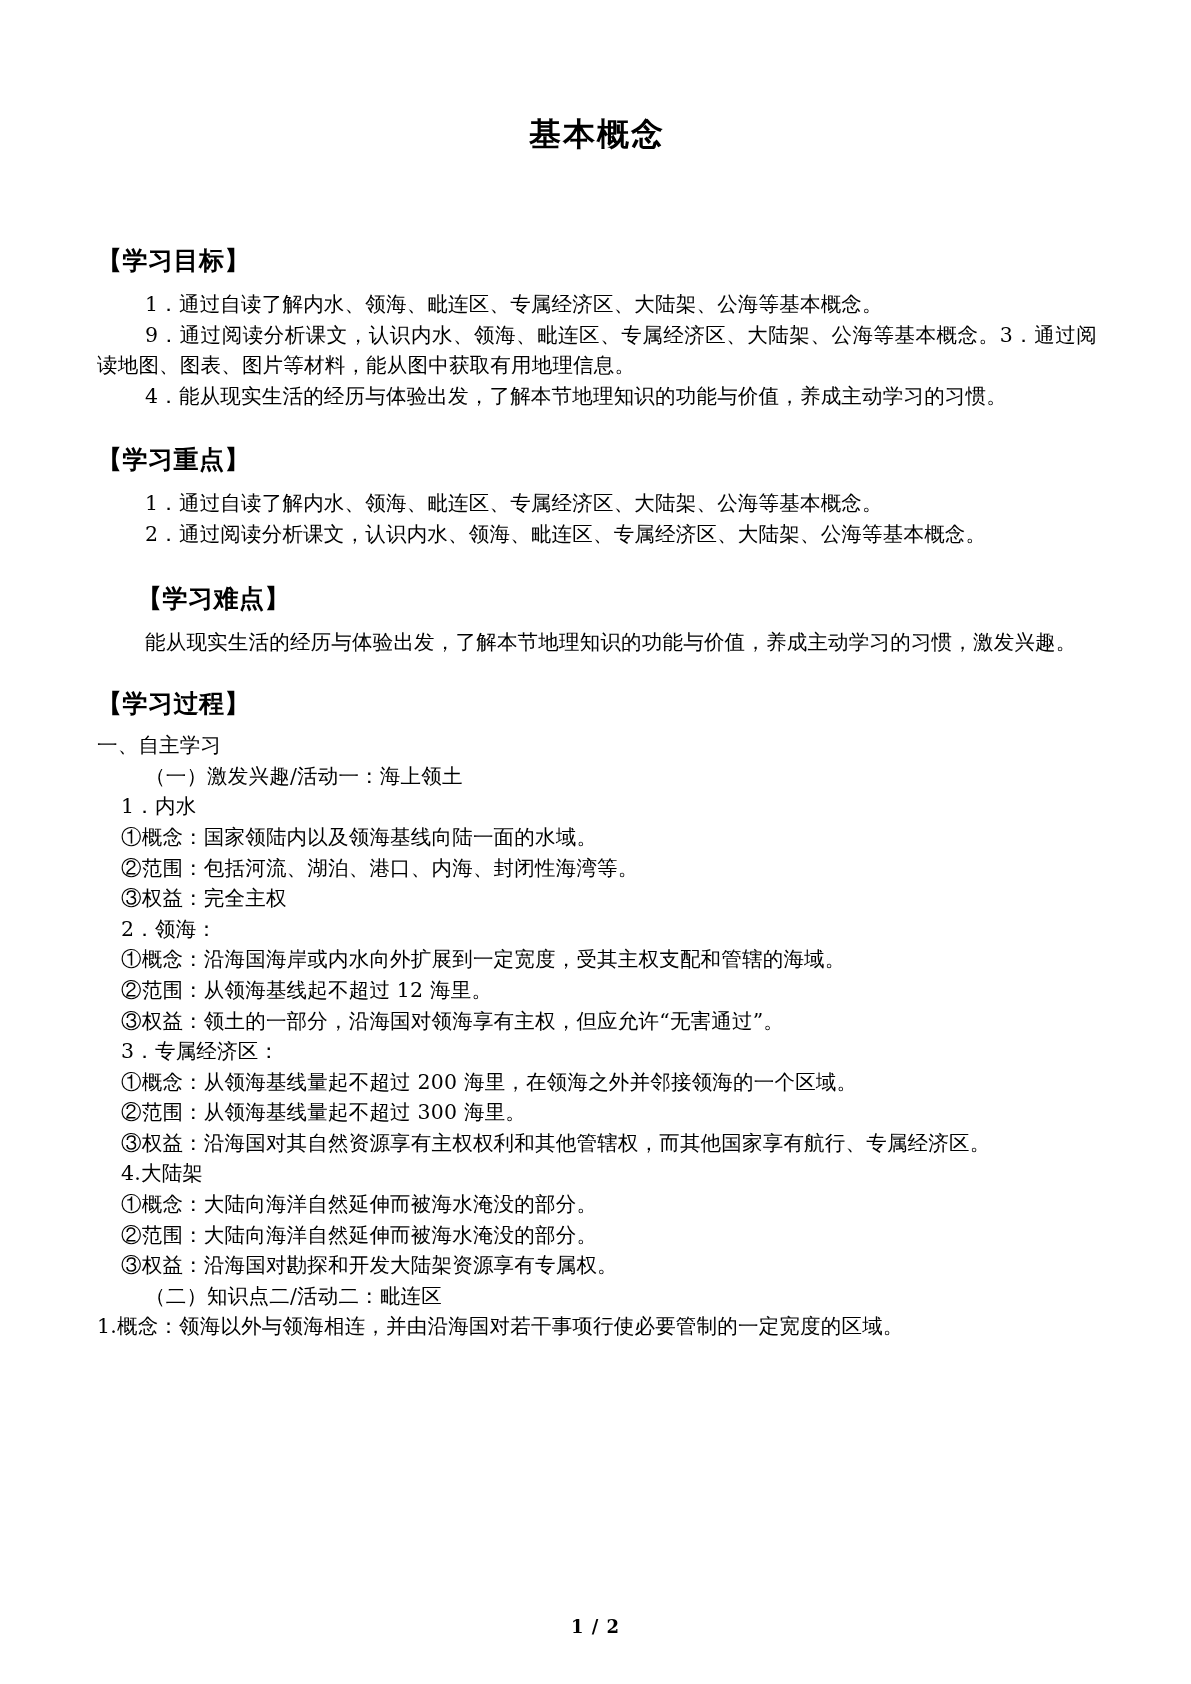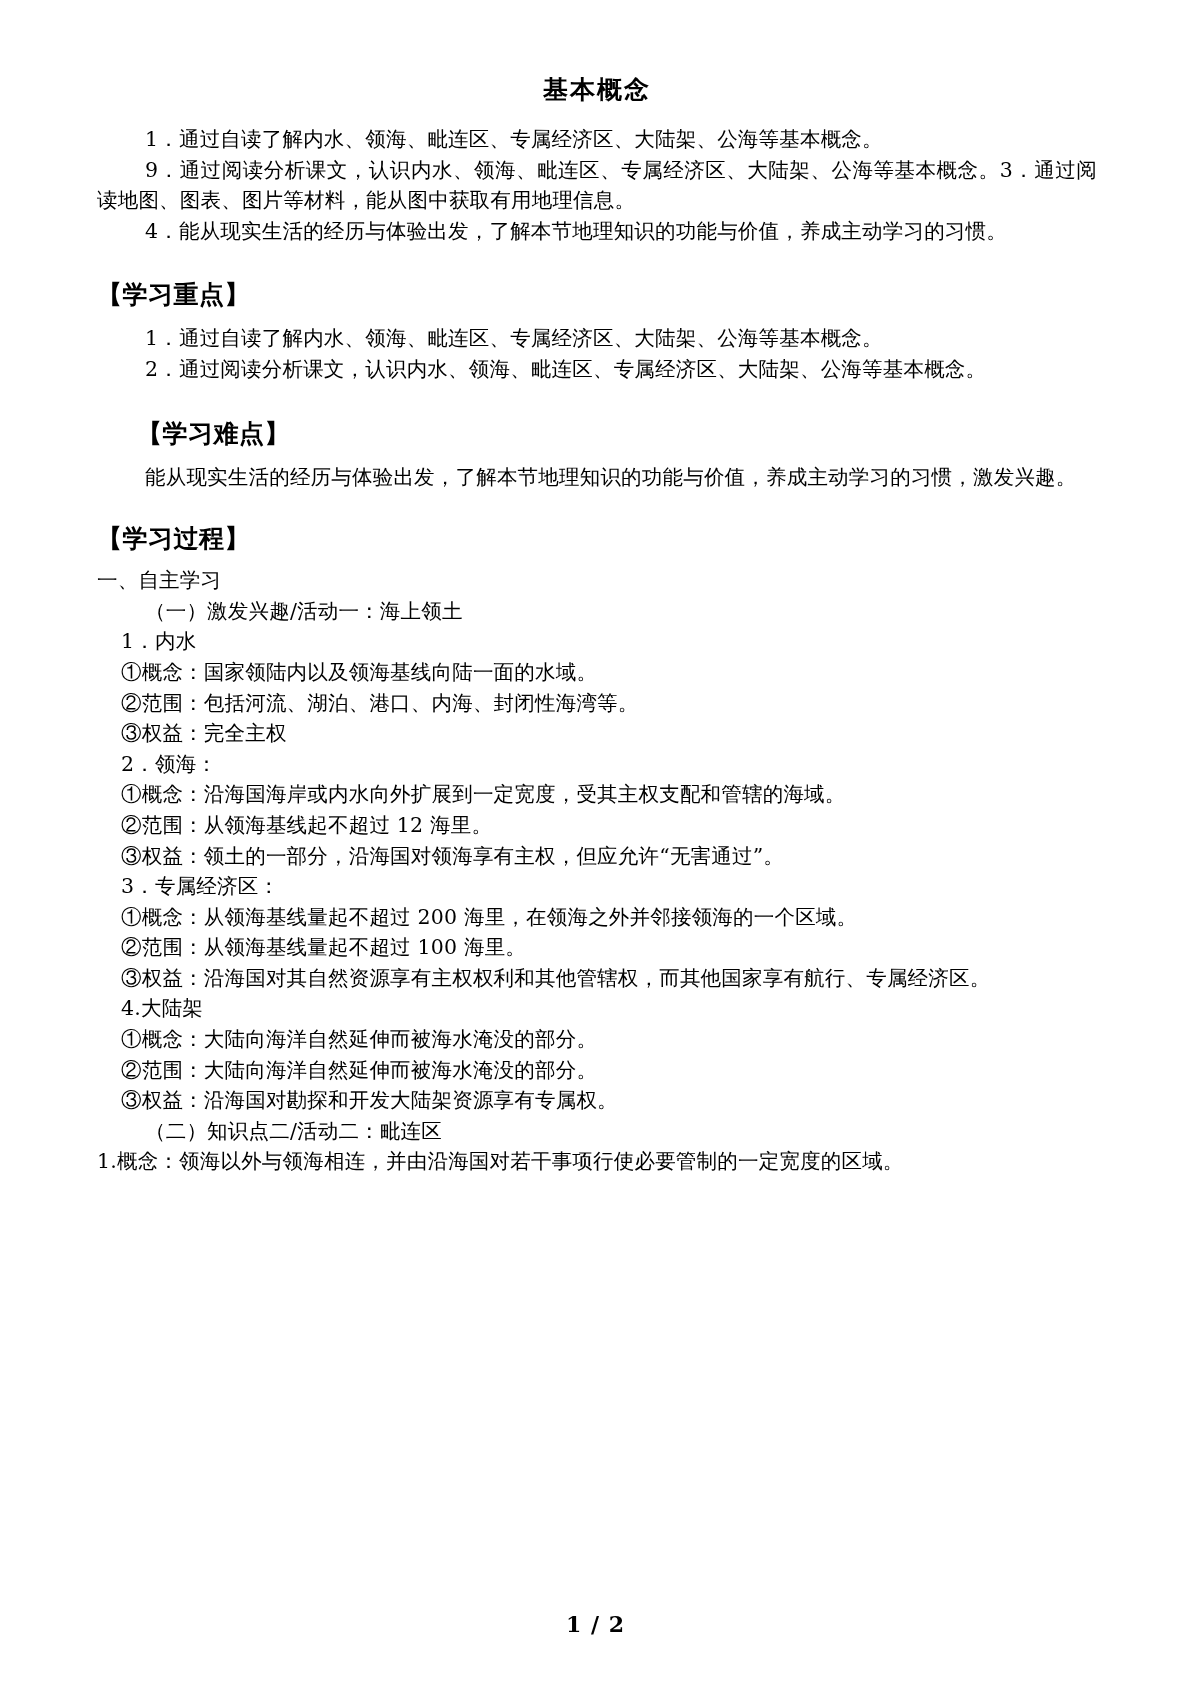--- a/index.html
+++ b/index.html
@@ -21,26 +21,26 @@
     box-sizing: border-box;
   }
   .content {
     position: absolute;
     left: 97px;
     top: 0;
     width: 1000px;
   }
   .doc-title {
     text-align: center;
-    font-size: 25px;
+    font-size: 32px;
     font-weight: bold;
     letter-spacing: 2px;
-    margin-top: 76px;
+    margin-top: 114px;
     line-height: 1.25;
-    font-family: Liberation Mono, monospace;
+    font-family: Liberation Sans, sans-serif;
   }
   .section-head {
     font-size: 25px;
     font-weight: bold;
     letter-spacing: 0.5px;
     line-height: 1.2;
     font-family: "DejaVu Serif", "Liberation Serif", serif;
   }
   .head-gap-1 { margin-top: 92px; }
   .head-gap-2 { margin-top: 34px; }
@@ -78,35 +78,36 @@
   }
   .proc-list {
     margin-top: 11px;
   }
   .footer {
     position: absolute;
     left: 0;
     right: 0;
     bottom: 47px;
     text-align: center;
-    font-size: 22px;
+    font-size: 18px;
     font-weight: bold;
     font-family: "DejaVu Serif", "Liberation Serif", serif;
     letter-spacing: 1px;
   }
 </style>
 </head>
 <body>
 
 <div class="page">
 
   <div class="content">
 
     <h1 class="doc-title">基本概念</h1>
 
+    <div class="section-head head-gap-1">【学习目标】</div>
     <div class="para-block">
       <p class="para indent-2 tight">1．通过自读了解内水、领海、毗连区、专属经济区、大陆架、公海等基本概念。</p>
       <p class="para indent-2 tight">9．通过阅读分析课文，认识内水、领海、毗连区、专属经济区、大陆架、公海等基本概念。3．通过阅读地图、图表、图片等材料，能从图中获取有用地理信息。</p>
       <p class="para indent-2 tight">4．能从现实生活的经历与体验出发，了解本节地理知识的功能与价值，养成主动学习的习惯。</p>
     </div>
 
     <div class="section-head head-gap-2">【学习重点】</div>
     <div class="para-block">
       <p class="para indent-2 tight">1．通过自读了解内水、领海、毗连区、专属经济区、大陆架、公海等基本概念。</p>
       <p class="para indent-2 tight">2．通过阅读分析课文，认识内水、领海、毗连区、专属经济区、大陆架、公海等基本概念。</p>
@@ -124,21 +125,21 @@
         <p class="list-line indent-1">1．内水</p>
         <p class="list-line indent-1">①概念：国家领陆内以及领海基线向陆一面的水域。</p>
         <p class="list-line indent-1">②范围：包括河流、湖泊、港口、内海、封闭性海湾等。</p>
         <p class="list-line indent-1">③权益：完全主权</p>
         <p class="list-line indent-1">2．领海：</p>
         <p class="list-line indent-1">①概念：沿海国海岸或内水向外扩展到一定宽度，受其主权支配和管辖的海域。</p>
         <p class="list-line indent-1">②范围：从领海基线起不超过 12 海里。</p>
         <p class="list-line indent-1">③权益：领土的一部分，沿海国对领海享有主权，但应允许“无害通过”。</p>
         <p class="list-line indent-1">3．专属经济区：</p>
         <p class="list-line indent-1">①概念：从领海基线量起不超过 200 海里，在领海之外并邻接领海的一个区域。</p>
-        <p class="list-line indent-1">②范围：从领海基线量起不超过 100 海里。</p>
+        <p class="list-line indent-1">②范围：从领海基线量起不超过 300 海里。</p>
         <p class="list-line indent-1">③权益：沿海国对其自然资源享有主权权利和其他管辖权，而其他国家享有航行、专属经济区。</p>
         <p class="list-line indent-1">4.大陆架</p>
         <p class="list-line indent-1">①概念：大陆向海洋自然延伸而被海水淹没的部分。</p>
         <p class="list-line indent-1">②范围：大陆向海洋自然延伸而被海水淹没的部分。</p>
         <p class="list-line indent-1">③权益：沿海国对勘探和开发大陆架资源享有专属权。</p>
         <p class="list-line indent-2">（二）知识点二/活动二：毗连区</p>
         <p class="list-line indent-0">1.概念：领海以外与领海相连，并由沿海国对若干事项行使必要管制的一定宽度的区域。</p>
       </div>
 
   </div>

